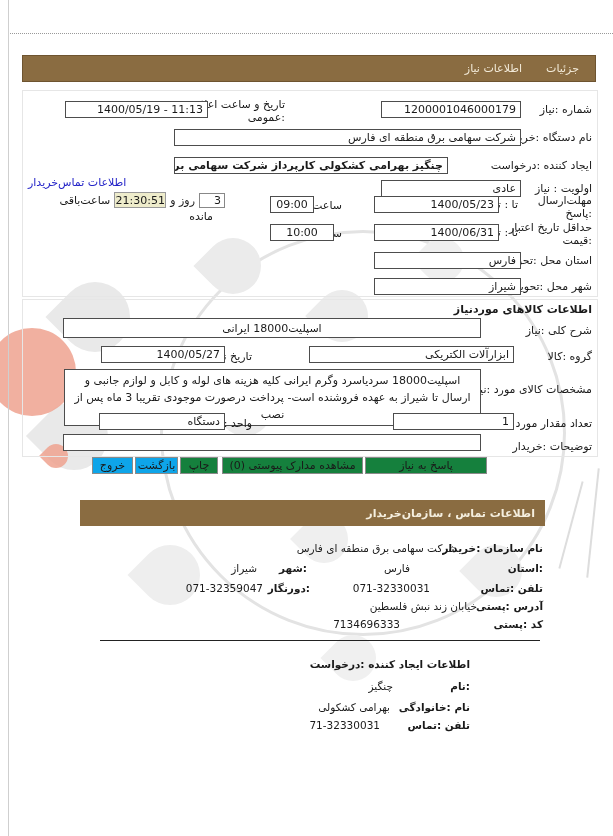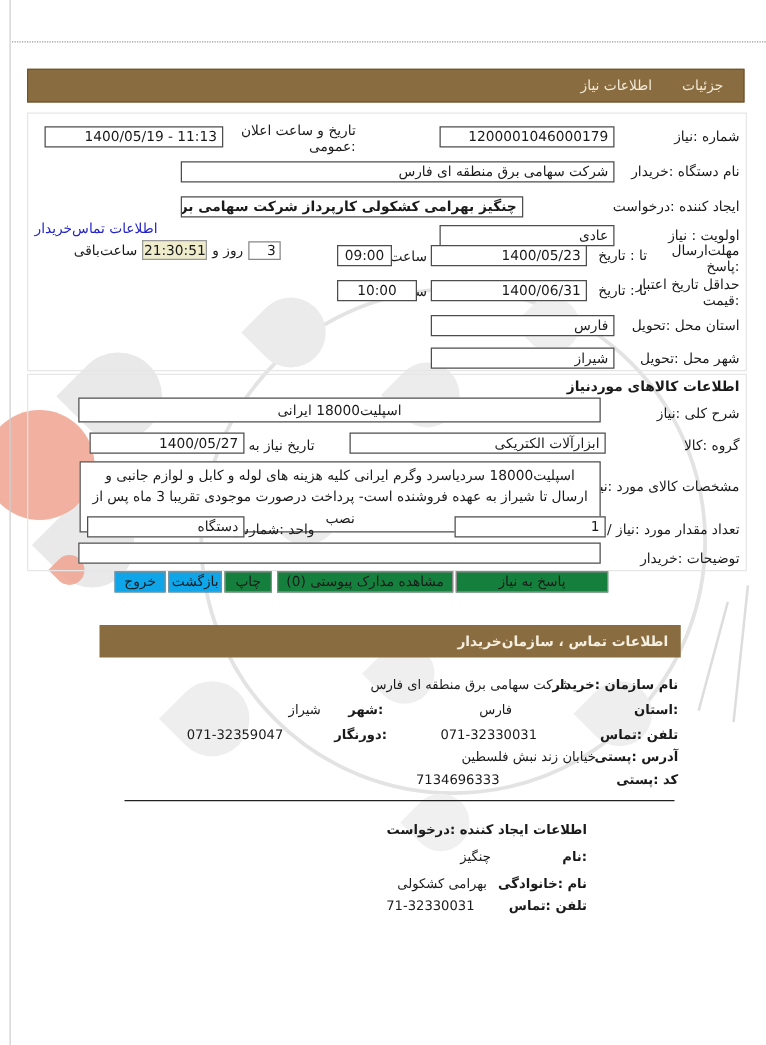--- a/index.html
+++ b/index.html
@@ -10,21 +10,21 @@
   .dotline{left:10px;top:33px;width:603px;border-top:1px dotted #999;}
   .tabbar{left:22px;top:55px;width:574px;height:27px;background:#8a6c41;border:1px solid #6e5430;
           display:flex;align-items:center;gap:24px;padding-right:16px;box-sizing:border-box;
           color:#f2ead8;z-index:2;}
   .tab{cursor:default;}
   .panel{border:1px solid #e6e6e6;background:transparent;z-index:1;}
   .lbl{color:#1a1a1a;line-height:13px;white-space:nowrap;z-index:2;}
   .wrap{white-space:normal;text-align:right;}
   .ibox{background:#fff;border:1px solid #4d4d4d;height:17px;line-height:16px;
         box-sizing:border-box;padding:0 4px;overflow:hidden;white-space:nowrap;z-index:2;}
-  .v-right{text-align:right;}
+  .v-right{text-align:right;margin-left:29px;}
   .v-center{text-align:center;}
   .ltr{direction:ltr;}
   .ltr.v-right{text-align:right;}
   .tarea{background:#fff;border:1px solid #4d4d4d;box-sizing:border-box;padding:2px 6px;
          text-align:center;line-height:17px;white-space:normal;height:auto;z-index:2;position:absolute;}
   .link{color:#2323c8;cursor:pointer;z-index:2;margin-top:16px;}
   .cdbox{display:inline-block;border:1px solid #888;background:#fff;width:26px;height:15px;
          line-height:14px;text-align:right;padding:0 3px;box-sizing:border-box;}
   .cdtime{display:inline-block;border:1px solid #999;background:#eeeccb;width:52px;height:16px;
           line-height:15px;text-align:center;box-sizing:border-box;}
@@ -98,20 +98,21 @@
   <div class="abs lbl" style="right:271px;top:199px;">ساعت</div>
   <div class="abs ibox ltr v-center" style="left:270px;top:196px;width:44px;">09:00</div>
 
   <div class="abs" style="left:27px;top:192px;width:198px;z-index:2;">
     <div class="cline1">
       <span class="cdbox">3</span>
       <span>روز و</span>
       <span class="cdtime ltr">21:30:51</span>
       <span>ساعت‌باقی</span>
     </div>
+    <div class="cline2">مانده</div>
   </div>
 
   <div class="abs lbl wrap" style="right:21px;top:221px;width:102px;">حداقل تاریخ اعتبار :قیمت</div>
   <div class="abs lbl" style="right:95px;top:226px;">تا : تاریخ</div>
   <div class="abs ibox ltr v-right" style="left:345px;top:224px;width:125px;">1400/06/31</div>
   <div class="abs lbl" style="right:271px;top:227px;">ساعت</div>
   <div class="abs ibox ltr v-center" style="left:270px;top:224px;width:64px;">10:00</div>
 
   <div class="abs lbl" style="right:21px;top:254px;">استان محل :تحویل</div>
   <div class="abs ibox v-right" style="left:345px;top:252px;width:147px;">فارس</div>
@@ -155,21 +156,21 @@
   <div class="abs cval" style="right:156px;top:542px;">شرکت سهامی برق منطقه ای فارس</div>
 
   <div class="abs clbl" style="right:70px;top:562px;">:استان</div>
   <div class="abs cval" style="right:203px;top:562px;">فارس</div>
   <div class="abs clbl" style="right:306px;top:562px;">:شهر</div>
   <div class="abs cval" style="right:356px;top:562px;">شیراز</div>
 
   <div class="abs clbl" style="right:70px;top:582px;">تلفن :تماس</div>
   <div class="abs cval ltr" style="right:183px;top:582px;">071-32330031</div>
   <div class="abs clbl" style="right:303px;top:582px;">:دورنگار</div>
-  <div class="abs cval ltr" style="right:386px;top:582px;margin-left:27px;">071-32359047</div>
+  <div class="abs cval ltr" style="right:350px;top:582px;margin-left:27px;">071-32359047</div>
 
   <div class="abs clbl" style="right:70px;top:600px;">آدرس :پستی</div>
   <div class="abs cval" style="right:136px;top:600px;">خیابان زند نبش فلسطین</div>
 
   <div class="abs clbl" style="right:70px;top:618px;">کد :پستی</div>
   <div class="abs cval ltr" style="right:213px;top:618px;">7134696333</div>
 
   <div class="abs hline"></div>
 
   <div class="abs clbl" style="right:143px;top:658px;">اطلاعات ایجاد کننده :درخواست</div>

